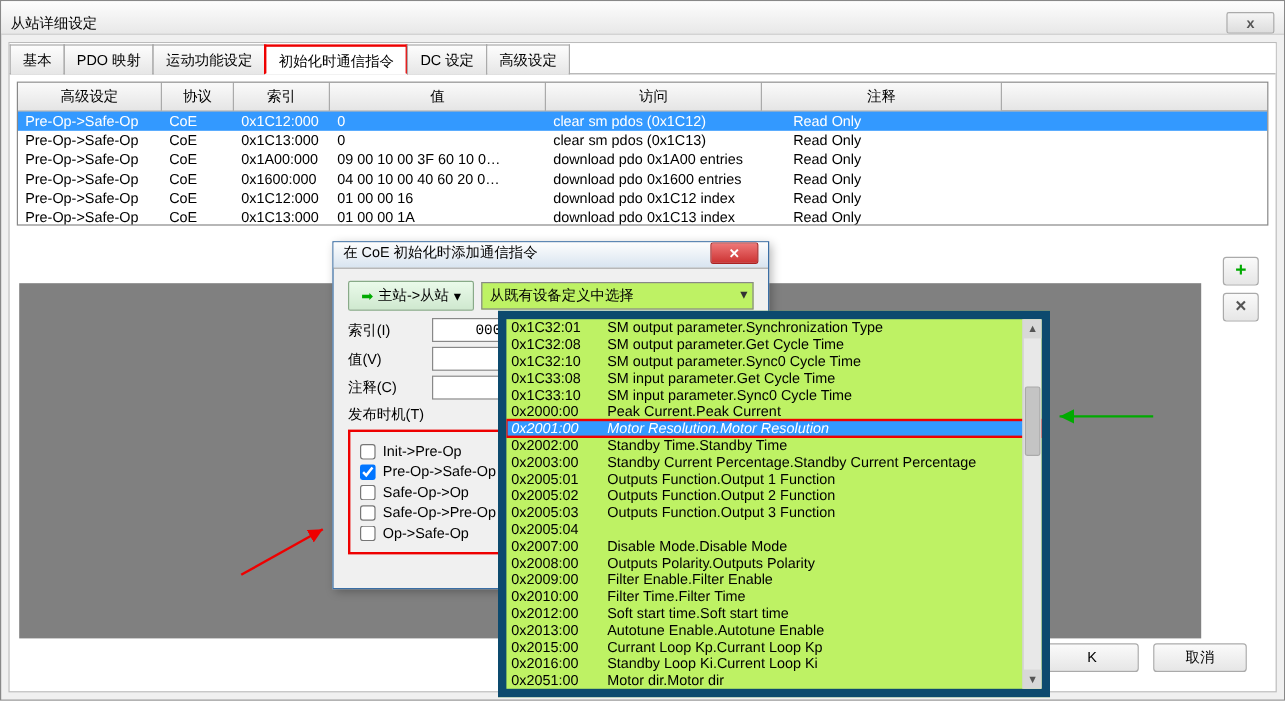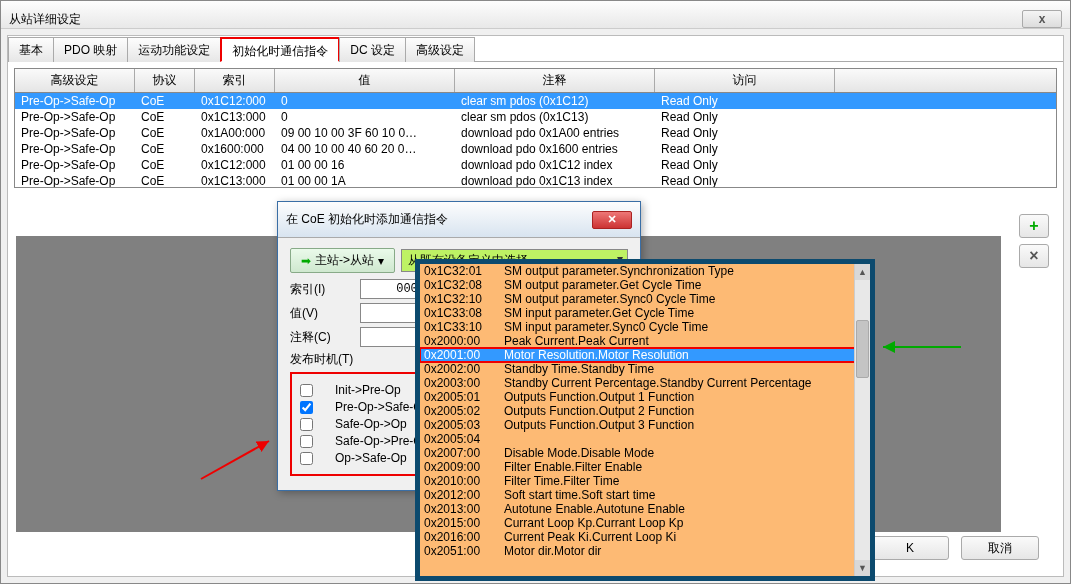--- a/index.html
+++ b/index.html
@@ -26,35 +26,35 @@
 .col-comment{width:200px}
 .col-access{width:180px}
 .side-btns{position:absolute;right:14px;top:178px;display:flex;flex-direction:column;gap:6px}
 .iconbtn{width:30px;height:24px;border:1px solid #aaa;border-radius:3px;background:linear-gradient(#fafafa,#e6e6e6);display:flex;align-items:center;justify-content:center;font-size:16px;font-weight:bold}
 .iconbtn.plus{color:#0a0}
 .iconbtn.xbtn{color:#555}
 .gray-area{position:absolute;left:8px;right:62px;top:200px;bottom:44px;background:#808080}
 .footer{position:absolute;left:0;right:0;bottom:6px;height:34px;display:flex;justify-content:flex-end;gap:12px;padding-right:24px}
 .footer .btn{width:78px;height:24px;border:1px solid #aaa;border-radius:3px;background:linear-gradient(#fafafa,#e6e6e6);display:flex;align-items:center;justify-content:center}
 .dialog{position:absolute;left:276px;top:200px;width:364px;height:290px;border:1px solid #3a6ea5;background:#f0f0f0;box-shadow:2px 2px 8px rgba(0,0,0,.3)}
-.dialog .dlg-title{height:36px;background:linear-gradient(#fdfdfd,#d8e4f0);display:flex;align-items:center;padding:0 8px;border-bottom:1px solid #aaa}
+.dialog .dlg-title{height:22px;background:linear-gradient(#fdfdfd,#d8e4f0);display:flex;align-items:flex-start;padding:0 8px;border-bottom:1px solid #aaa}
 .dlg-title .t{flex:1}
 .dlg-close{width:40px;height:18px;background:linear-gradient(#e77,#c33);border:1px solid #a22;border-radius:2px;color:#fff;display:flex;align-items:center;justify-content:center;font-weight:bold;font-size:11px}
 .dlg-body{padding:10px 12px}
 .dlg-row{display:flex;align-items:center;margin-bottom:6px}
 .dir-btn{border:1px solid #8a8;background:linear-gradient(#eafaea,#cfe8cf);padding:3px 10px;display:flex;align-items:center;gap:4px;border-radius:2px}
 .combo{flex:1;border:1px solid #888;background:#bef264;padding:2px 18px 2px 6px;position:relative;margin-left:6px}
 .combo::after{content:"▾";position:absolute;right:4px;top:2px;color:#333}
 .form-row{display:flex;align-items:center;margin:4px 0}
 .form-row label{width:70px}
 .form-row input{flex:1;border:1px solid #888;padding:2px 4px;background:#fff;font-family:"Courier New",monospace}
 .checks{border:2px solid #e00;padding:6px 8px;margin-top:4px;width:160px}
-.checks .chk{display:flex;align-items:center;gap:22px;margin:3px 0;font-family:"Courier New",monospace;font-size:11px}
+.checks .chk{display:flex;align-items:center;gap:6px;margin:3px 0;font-family:"Courier New",monospace;font-size:11px}
 .checks input{width:13px;height:13px}
-.dropdown{position:absolute;left:414px;top:258px;width:460px;height:322px;border:5px solid #0c4a6e;background:#fdba74;overflow:hidden;font-family:"Courier New",monospace;font-size:11px}
+.dropdown{position:absolute;left:414px;top:258px;width:460px;height:322px;border:7px solid #0c4a6e;background:#bef264;overflow:hidden;font-family:"Courier New",monospace;font-size:11px}
 .dropdown .item{display:flex;padding:0 4px;white-space:nowrap}
 .dropdown .item .addr{width:80px}
 .dropdown .item.sel{background:#3399ff;color:#fff}
 .dropdown-scroll{position:absolute;right:0;top:0;bottom:0;width:16px;background:#e8e8e8;border-left:1px solid #ccc}
 .scroll-thumb{position:absolute;left:1px;right:1px;top:56px;height:58px;background:#c4c4c4;border:1px solid #aaa;border-radius:2px}
 .scroll-arrow{position:absolute;left:0;right:0;height:16px;background:#d8d8d8;display:flex;align-items:center;justify-content:center;font-size:9px;color:#555}
 .scroll-arrow.up{top:0}
 .scroll-arrow.down{bottom:0}
 .arrow-red{position:absolute;pointer-events:none}
 .arrow-green{position:absolute;pointer-events:none}
@@ -77,22 +77,22 @@
         <div class="tab">DC 设定</div>
         <div class="tab">高级设定</div>
       </div>
 
     <div class="table-wrap">
       <div class="thead" id="thead">
           <div class="th col-time">高级设定</div>
           <div class="th col-proto">协议</div>
           <div class="th col-idx">索引</div>
           <div class="th col-val">值</div>
+          <div class="th col-access">访问</div>
           <div class="th col-comment">注释</div>
-          <div class="th col-access">访问</div>
         </div>
       <div class="tbody" id="tbody">
           <div class="tr selected">
             <div class="td col-time">Pre-Op-&gt;Safe-Op</div>
             <div class="td col-proto">CoE</div>
             <div class="td col-idx">0x1C12:000</div>
             <div class="td col-val">0</div>
             <div class="td col-comment">clear sm pdos (0x1C12)</div>
             <div class="td col-access">Read Only</div>
           </div>
@@ -224,21 +224,21 @@
         <span>SM input parameter.Get Cycle Time</span>
       </div>
       <div class="item">
         <span class="addr">0x1C33:10</span>
         <span>SM input parameter.Sync0 Cycle Time</span>
       </div>
       <div class="item">
         <span class="addr">0x2000:00</span>
         <span>Peak Current.Peak Current</span>
       </div>
-      <div class="item sel" style="outline: rgb(238, 0, 0) solid 2px; outline-offset: -1px;">
+      <div class="item sel" style="outline: rgb(238, 0, 0) solid 2px; outline-offset: -1px; font-style: italic;">
         <span class="addr">0x2001:00</span>
         <span>Motor Resolution.Motor Resolution</span>
       </div>
       <div class="item">
         <span class="addr">0x2002:00</span>
         <span>Standby Time.Standby Time</span>
       </div>
       <div class="item">
         <span class="addr">0x2003:00</span>
         <span>Standby Current Percentage.Standby Current Percentage</span>
@@ -256,20 +256,24 @@
         <span>Outputs Function.Output 3 Function</span>
       </div>
       <div class="item">
         <span class="addr">0x2005:04</span>
       </div>
       <div class="item">
         <span class="addr">0x2007:00</span>
         <span>Disable Mode.Disable Mode</span>
       </div>
       <div class="item">
+        <span class="addr">0x2008:00</span>
+        <span>Outputs Polarity.Outputs Polarity</span>
+      </div>
+      <div class="item">
         <span class="addr">0x2009:00</span>
         <span>Filter Enable.Filter Enable</span>
       </div>
       <div class="item">
         <span class="addr">0x2010:00</span>
         <span>Filter Time.Filter Time</span>
       </div>
       <div class="item">
         <span class="addr">0x2012:00</span>
         <span>Soft start time.Soft start time</span>
@@ -277,21 +281,21 @@
       <div class="item">
         <span class="addr">0x2013:00</span>
         <span>Autotune Enable.Autotune Enable</span>
       </div>
       <div class="item">
         <span class="addr">0x2015:00</span>
         <span>Currant Loop Kp.Currant Loop Kp</span>
       </div>
       <div class="item">
         <span class="addr">0x2016:00</span>
-        <span>Current Peak Ki.Current Loop Ki</span>
+        <span>Standby Loop Ki.Current Loop Ki</span>
       </div>
       <div class="item">
         <span class="addr">0x2051:00</span>
         <span>Motor dir.Motor dir</span>
       </div>
       <div class="dropdown-scroll">
       <div class="scroll-arrow up">▲</div>
       <div class="scroll-thumb"></div>
       <div class="scroll-arrow down">▼</div>
     </div>

